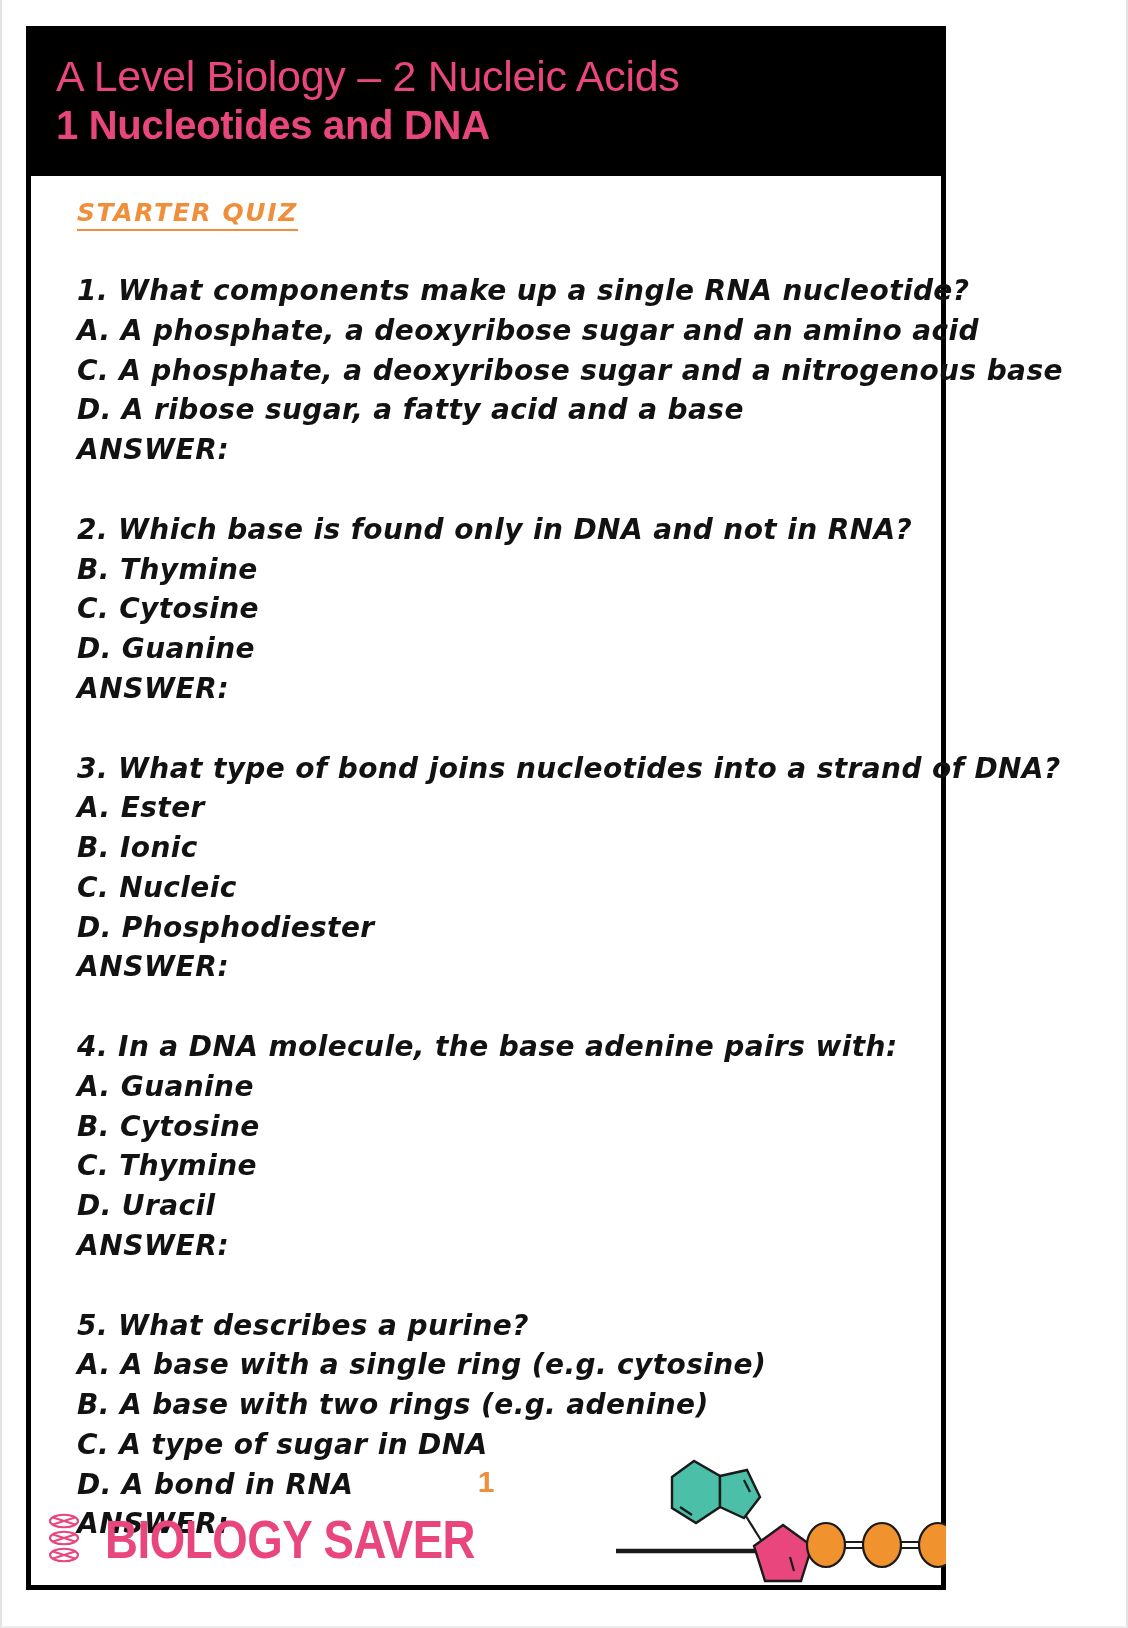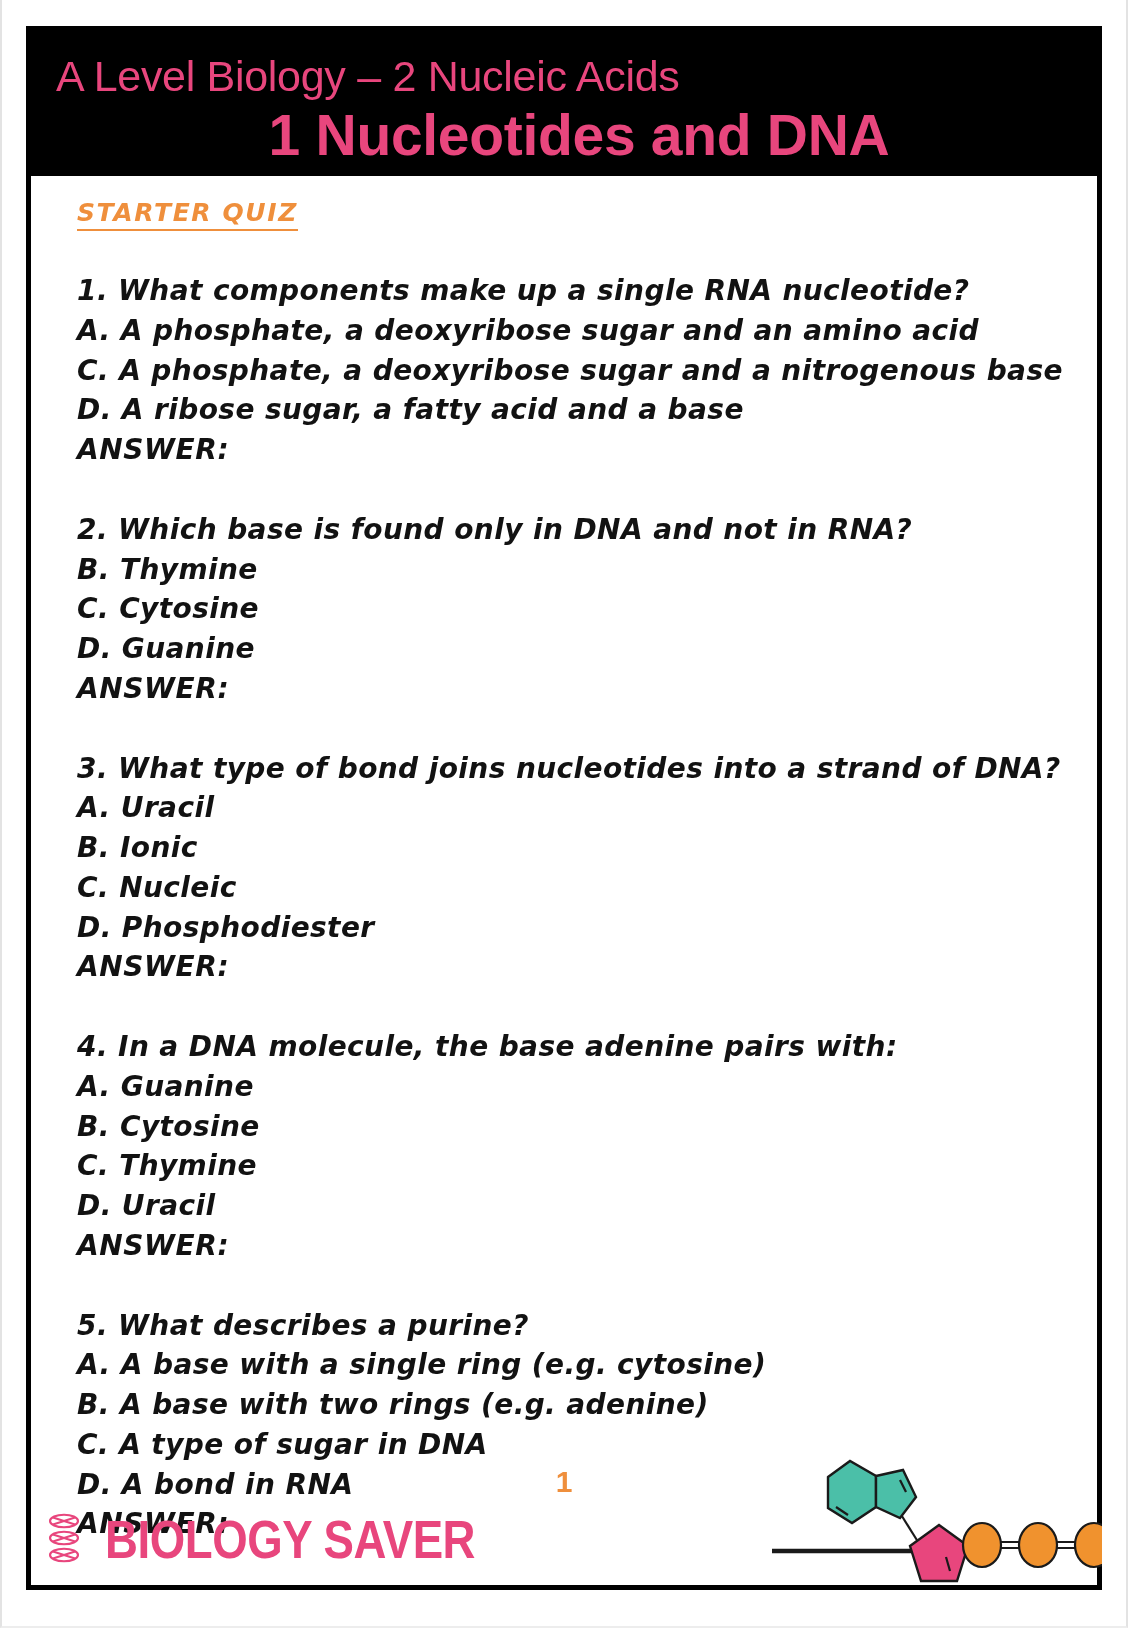--- a/index.html
+++ b/index.html
@@ -31,21 +31,21 @@
     border-bottom: 2px solid #ededed;
     box-sizing: border-box;
     pointer-events: none;
   }
 
   
   .frame {
     position: absolute;
     left: 26px;
     top: 26px;
-    width: 1076px;
+    width: 920px;
     height: 1564px;
     box-sizing: border-box;
     border-left: 5px solid #000000;
     border-right: 5px solid #000000;
     border-bottom: 5px solid #000000;
     background: #ffffff;
   }
 
   
   .header {
@@ -60,23 +60,22 @@
     font-family: "Liberation Sans", sans-serif;
     letter-spacing: -0.3px;
     line-height: 1.16;
     white-space: nowrap;
   }
   .header-line.l1 {
     font-size: 43px;
     font-weight: 400;
   }
   .header-line.l2 {
-    font-size: 57px;
-    font-weight: 700;
-    text-align: center;
+    font-size: 40px;
+    font-weight: 700;
   }
 
   
   .body-area {
     position: relative;
     padding: 22px 0 0 46px;
     height: 1330px;
     box-sizing: border-box;
   }
 
@@ -201,21 +200,21 @@
           </div>
           <div class="question-block">
             <div class="q-line">2. Which base is found only in DNA and not in RNA?</div>
             <div class="opt-line">B. Thymine</div>
             <div class="opt-line">C. Cytosine</div>
             <div class="opt-line">D. Guanine</div>
             <div class="ans-line">ANSWER:</div>
           </div>
           <div class="question-block">
             <div class="q-line">3. What type of bond joins nucleotides into a strand of DNA?</div>
-            <div class="opt-line">A. Uracil</div>
+            <div class="opt-line">A. Ester</div>
             <div class="opt-line">B. Ionic</div>
             <div class="opt-line">C. Nucleic</div>
             <div class="opt-line">D. Phosphodiester</div>
             <div class="ans-line">ANSWER:</div>
           </div>
           <div class="question-block">
             <div class="q-line">4. In a DNA molecule, the base adenine pairs with:</div>
             <div class="opt-line">A. Guanine</div>
             <div class="opt-line">B. Cytosine</div>
             <div class="opt-line">C. Thymine</div>

